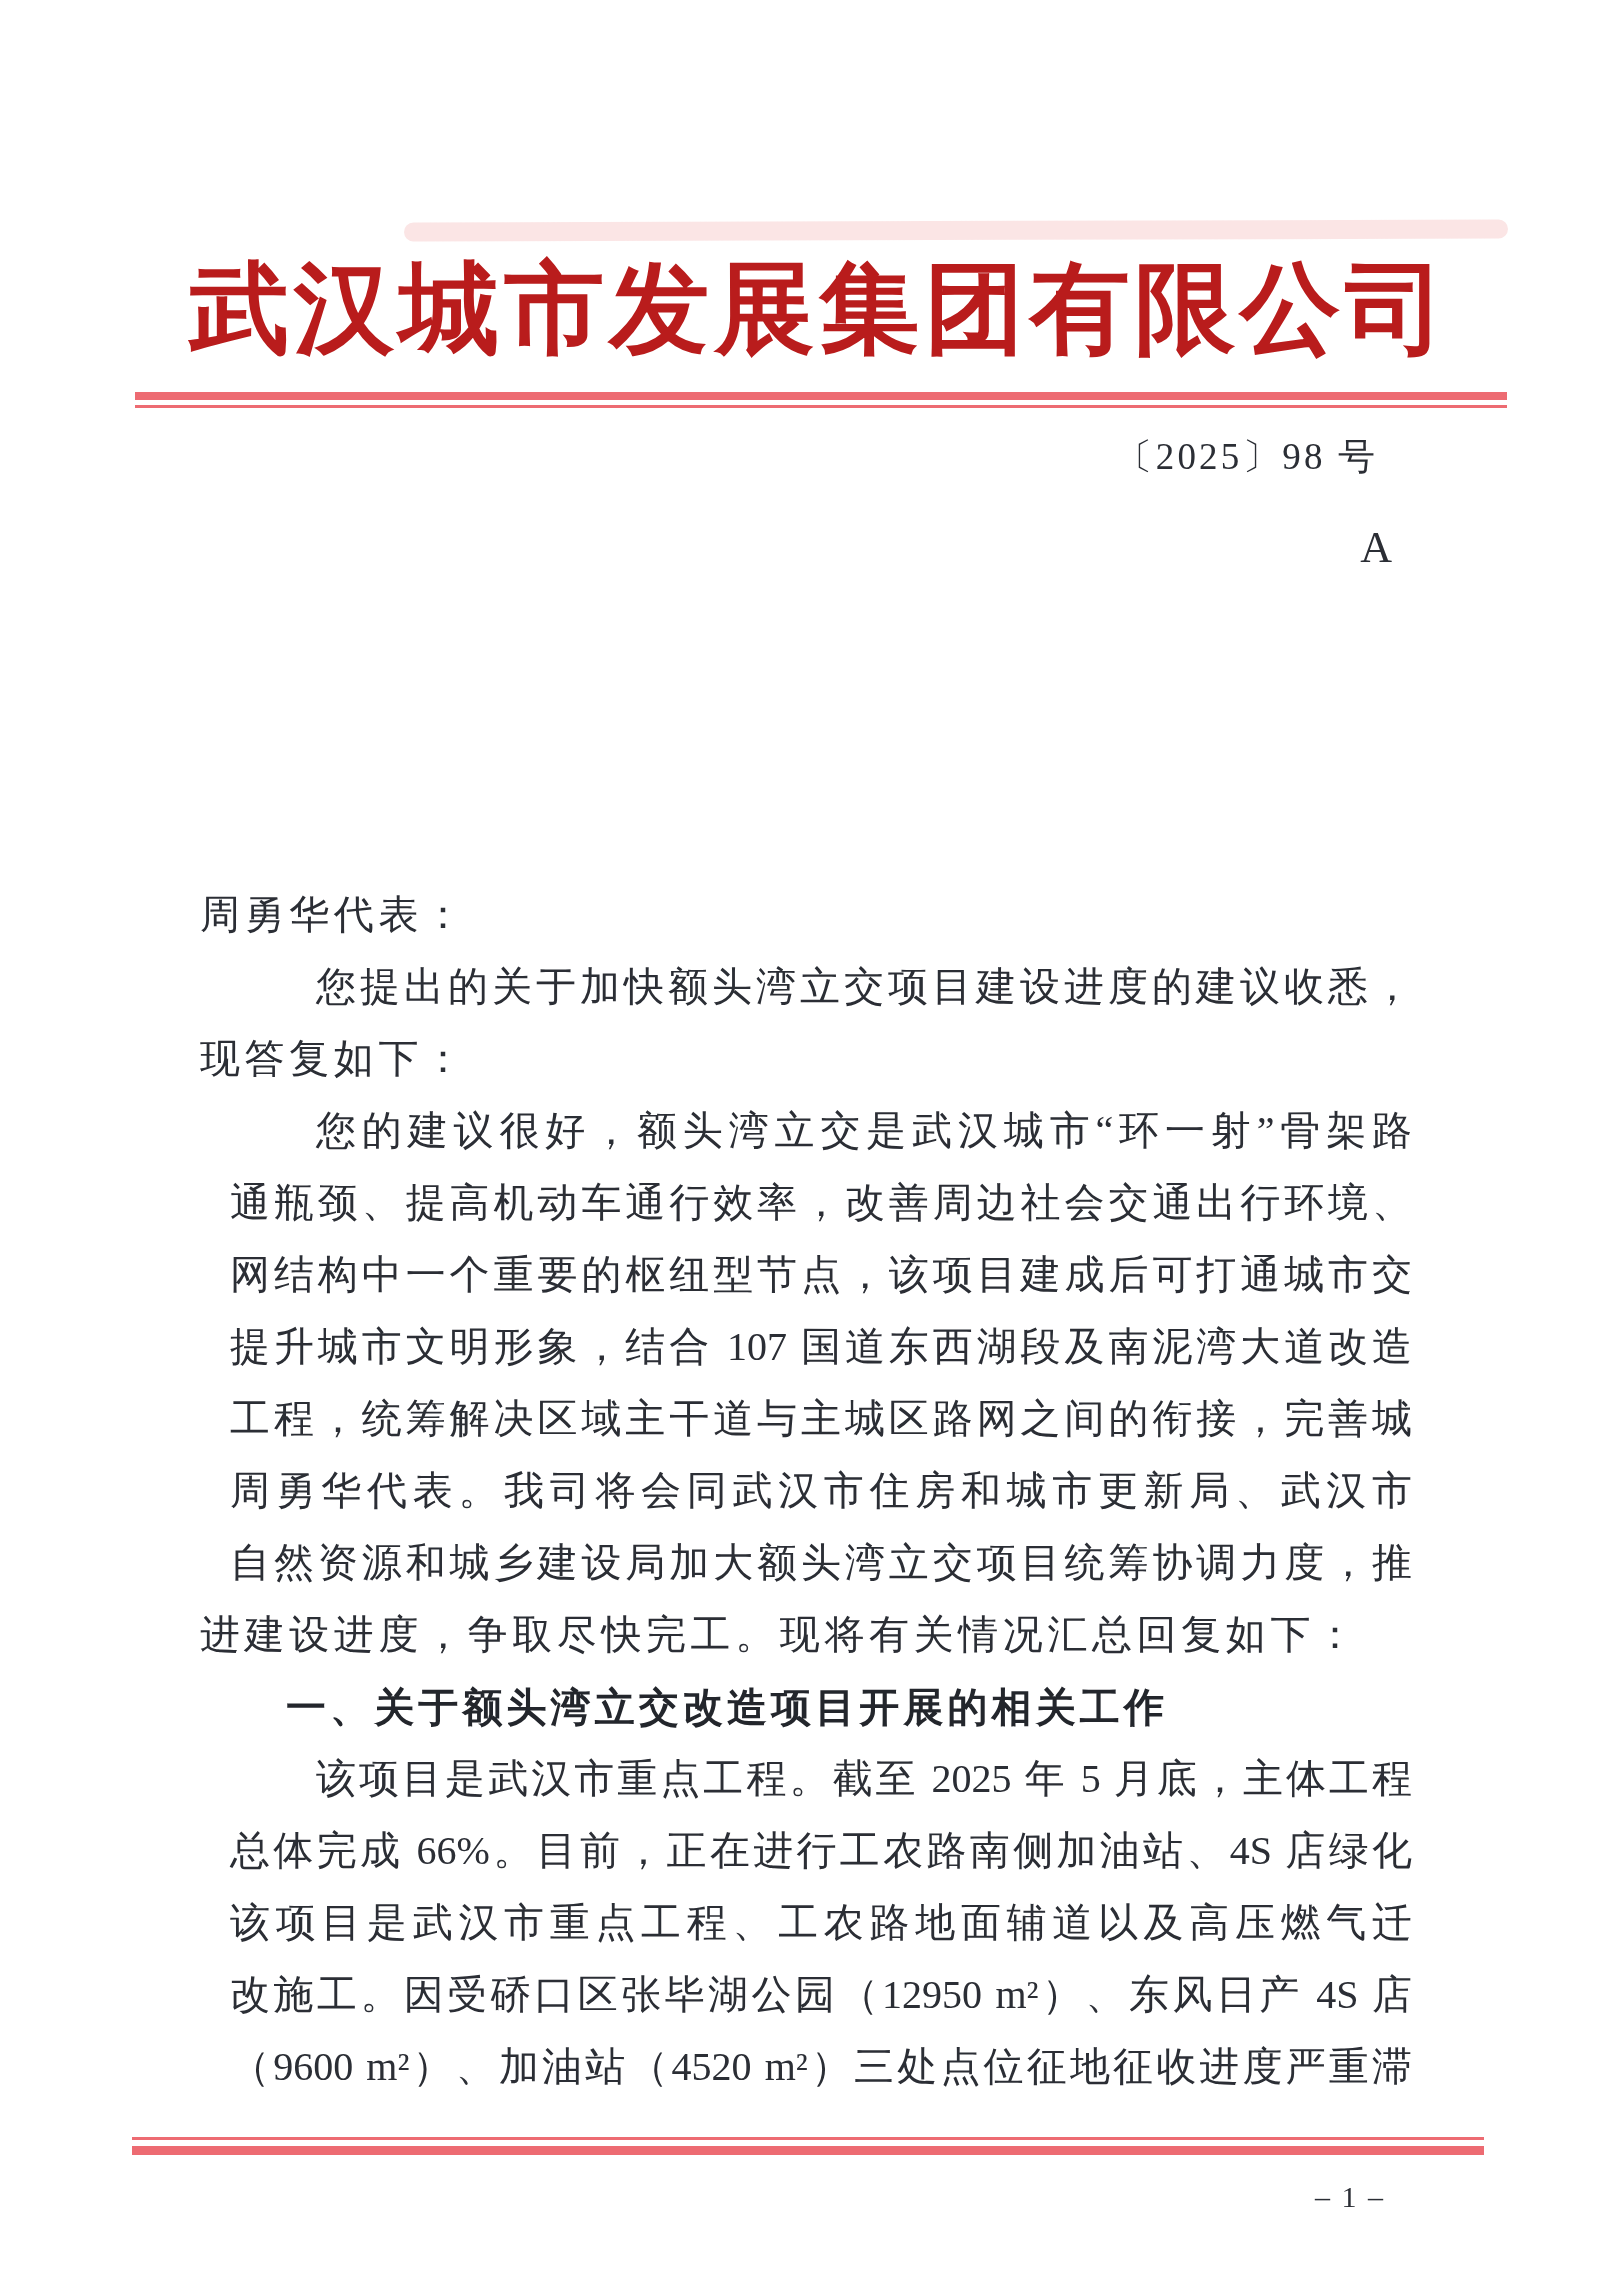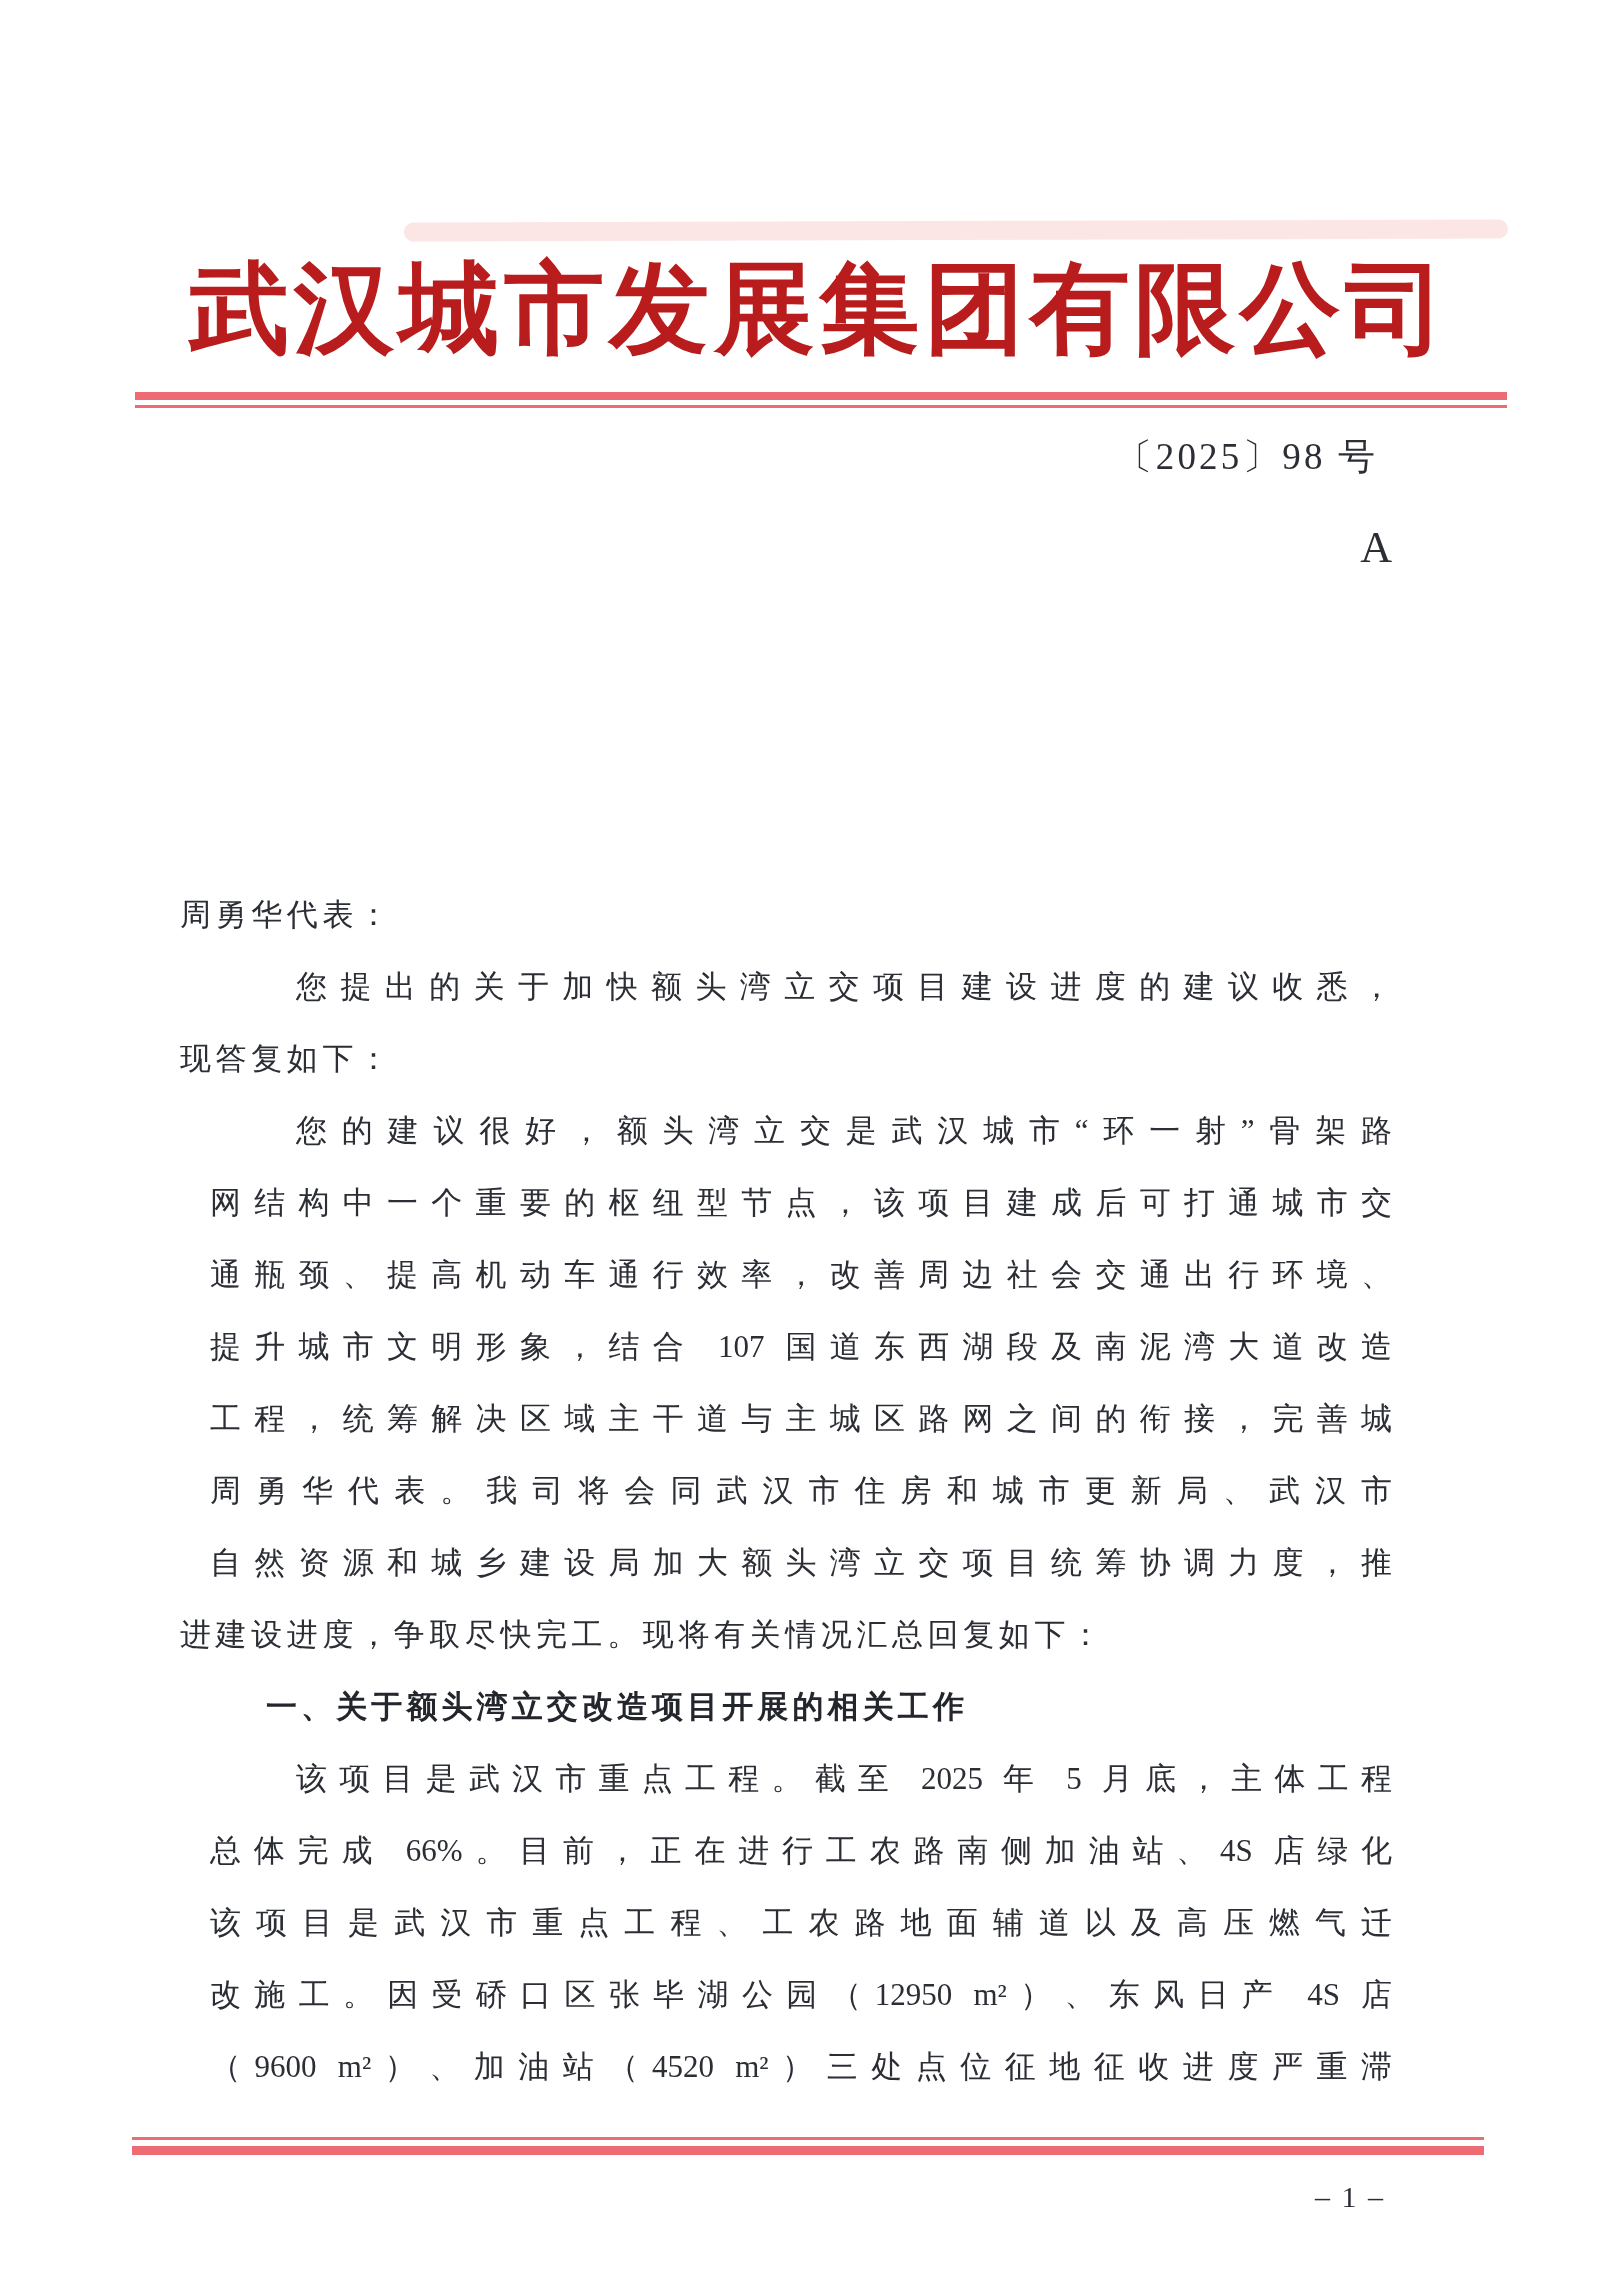--- a/index.html
+++ b/index.html
@@ -58,23 +58,23 @@
     width:1212px;
     text-align:center;
     font-weight:bold;
     font-size:51px;
     color:#23262c;
   }
   .doc-title .t1{letter-spacing:11.2px;line-height:77px;white-space:nowrap;}
   .doc-title .t2{letter-spacing:6.1px;line-height:77px;white-space:nowrap;}
   .body-block{
     position:absolute;
-    left:180px; top:879px;
+    left:200px; top:879px;
     width:1212px;
-    font-size:31px;
+    font-size:40px;
     color:#2b2e35;
   }
   .ln{
     height:72px;
     line-height:72px;
     white-space:nowrap;
   }
   .ln.just{
     white-space:normal;
     text-align:justify;
@@ -114,22 +114,22 @@
   <div class="doc-number">〔2025〕98 号</div>
 
   <div class="doc-grade">A</div>
 
 
   <div class="body-block">
     <div class="ln plain">周勇华代表：</div>
     <div class="ln ind just">您提出的关于加快额头湾立交项目建设进度的建议收悉，</div>
     <div class="ln plain">现答复如下：</div>
     <div class="ln ind just">您的建议很好，额头湾立交是武汉城市“环一射”骨架路</div>
+    <div class="ln just">通瓶颈、提高机动车通行效率，改善周边社会交通出行环境、</div>
     <div class="ln just">网结构中一个重要的枢纽型节点，该项目建成后可打通城市交</div>
-    <div class="ln just">通瓶颈、提高机动车通行效率，改善周边社会交通出行环境、</div>
     <div class="ln just">提升城市文明形象，结合 107 国道东西湖段及南泥湾大道改造</div>
     <div class="ln just">工程，统筹解决区域主干道与主城区路网之间的衔接，完善城</div>
     <div class="ln just">周勇华代表。我司将会同武汉市住房和城市更新局、武汉市</div>
     <div class="ln just">自然资源和城乡建设局加大额头湾立交项目统筹协调力度，推</div>
     <div class="ln plain">进建设进度，争取尽快完工。现将有关情况汇总回复如下：</div>
     <div class="ln hd ind">一、关于额头湾立交改造项目开展的相关工作</div>
     <div class="ln ind just">该项目是武汉市重点工程。截至 2025 年 5 月底，主体工程</div>
     <div class="ln just">总体完成 66%。目前，正在进行工农路南侧加油站、4S 店绿化</div>
     <div class="ln just">该项目是武汉市重点工程、工农路地面辅道以及高压燃气迁</div>
     <div class="ln just">改施工。因受硚口区张毕湖公园（12950 m²）、东风日产 4S 店</div>

